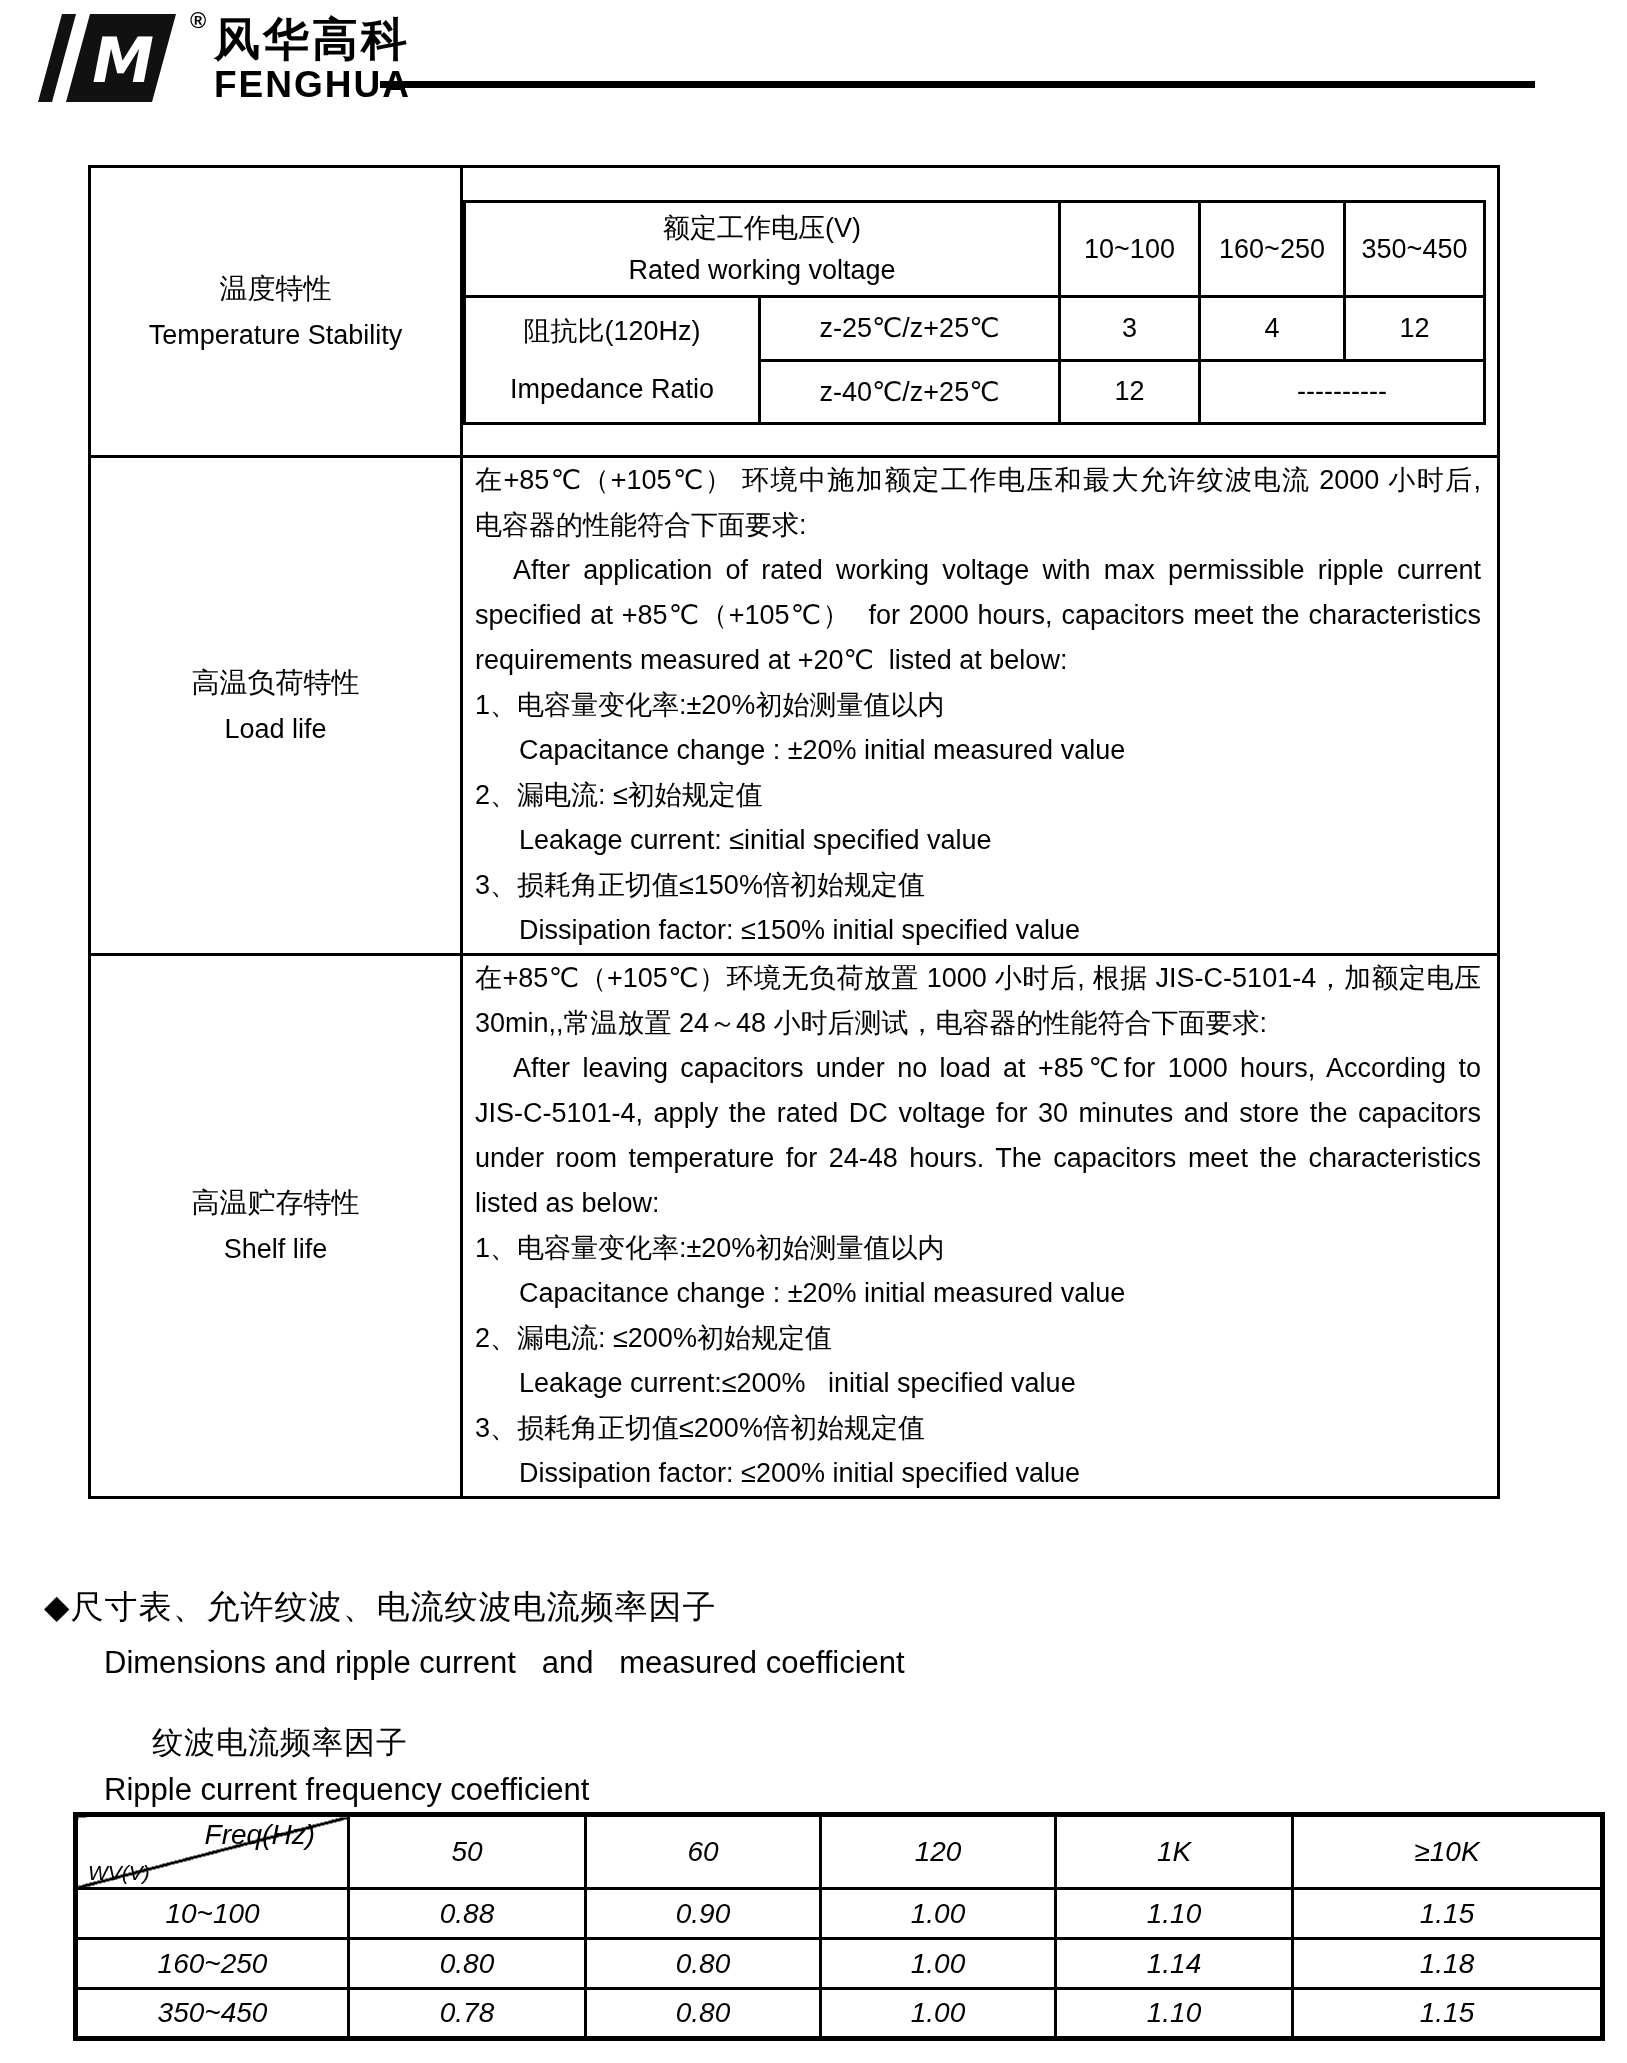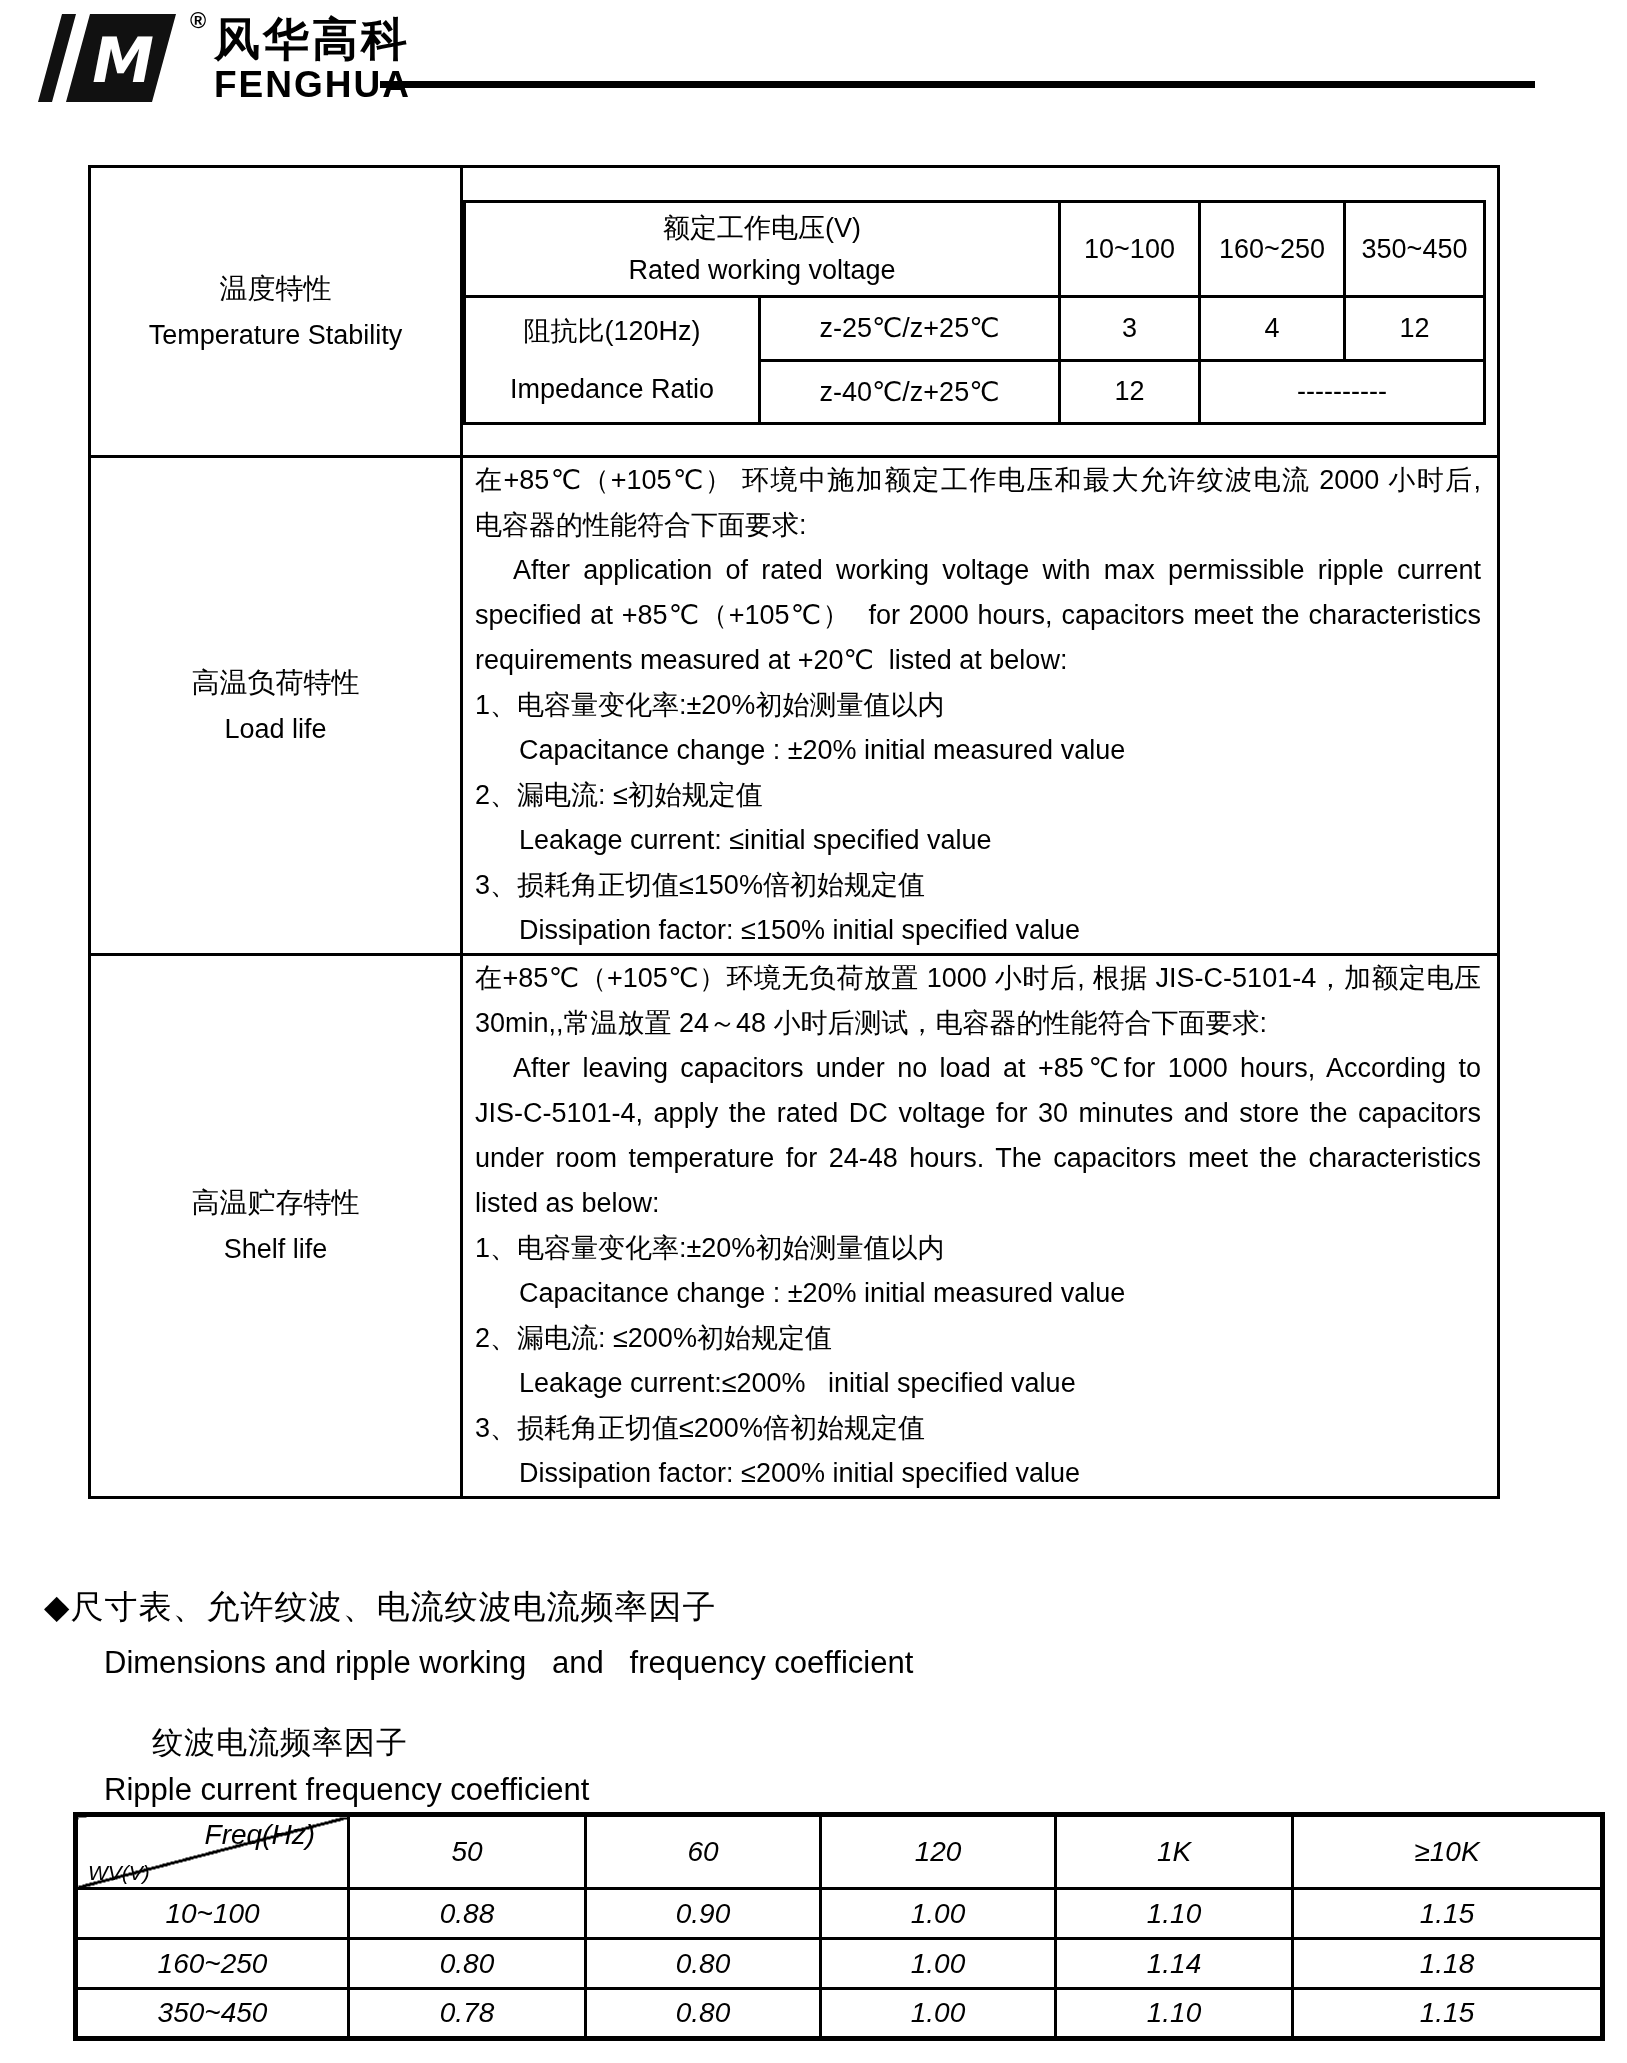--- a/index.html
+++ b/index.html
@@ -187,21 +187,21 @@
               <div class="tline sub">Leakage current:≤200%   initial specified value</div>
               <div class="tline ">3、损耗角正切值≤200%倍初始规定值</div>
               <div class="tline sub">Dissipation factor: ≤200% initial specified value</div>
             </div>
         </td>
       </tr>
     </tbody>
   </table>
 
   <div class="sec-h-cn">◆尺寸表、允许纹波、电流纹波电流频率因子</div>
-  <div class="sec-h-en tline">Dimensions and ripple working   and   frequency coefficient</div>
+  <div class="sec-h-en tline">Dimensions and ripple current   and   measured coefficient</div>
   <div class="sub-h-cn">纹波电流频率因子</div>
   <div class="sub-h-en">Ripple current frequency coefficient</div>
 
   <table class="freq-table">
     <colgroup>
       <col class="fq-c0">
         <col class="fq-c1">
         <col class="fq-c2">
         <col class="fq-c3">
         <col class="fq-c4">

